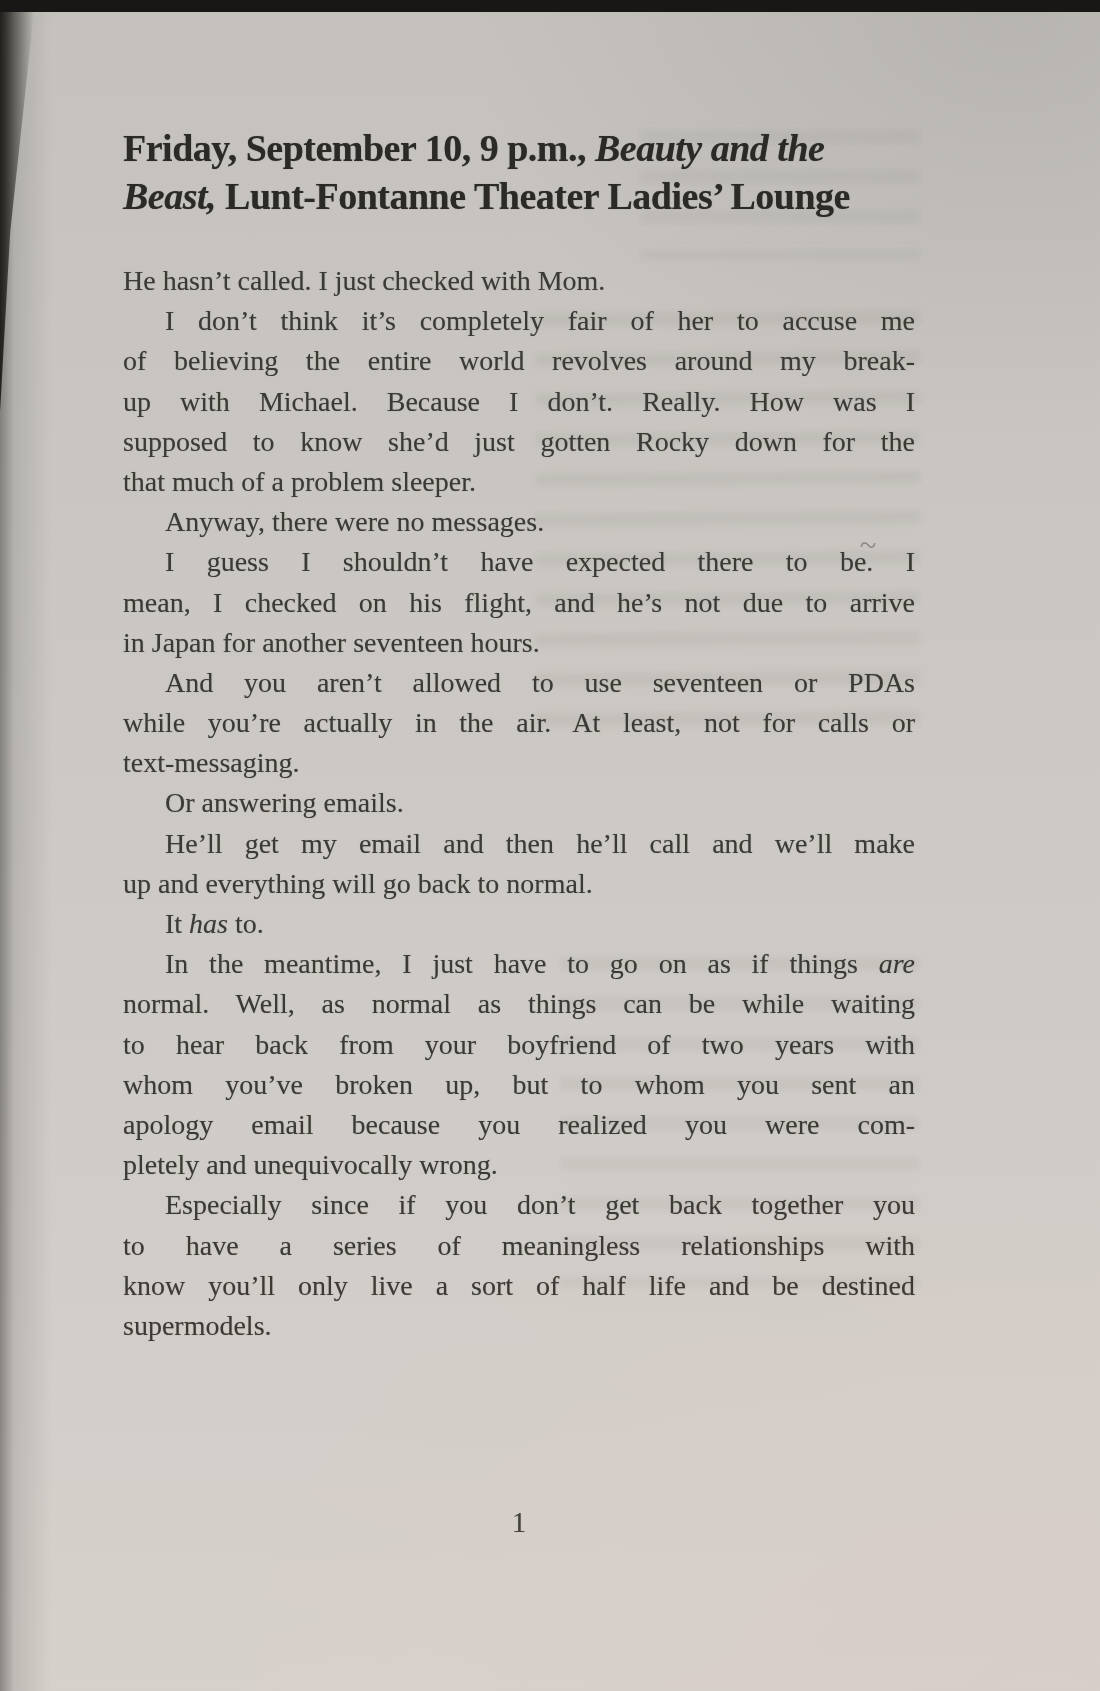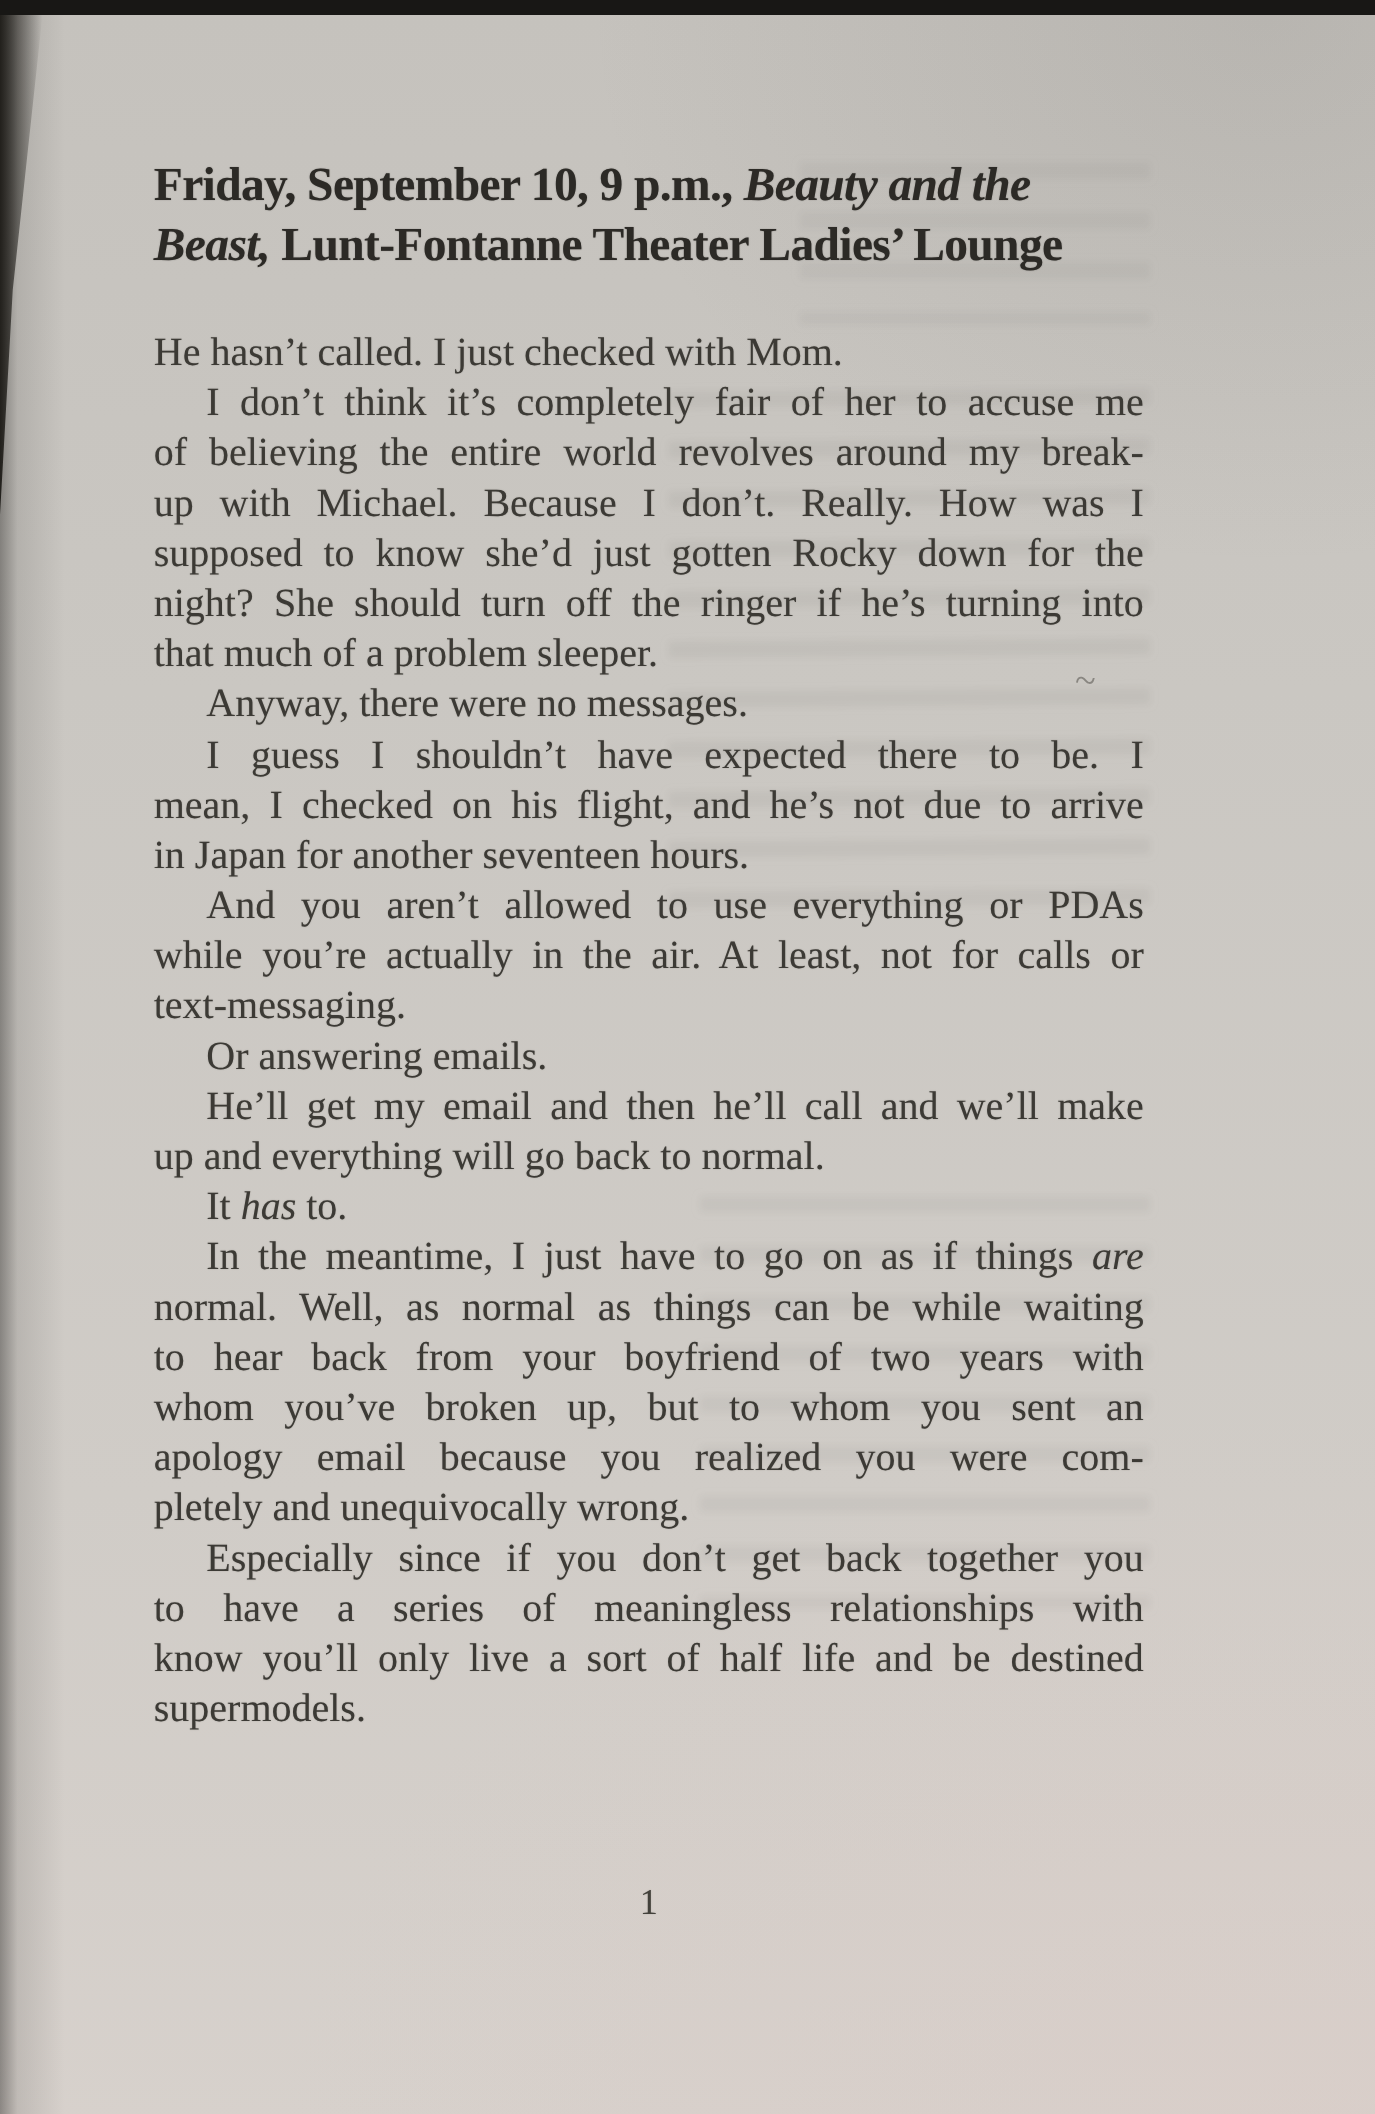--- a/index.html
+++ b/index.html
@@ -33,21 +33,21 @@
     font-size:38px; line-height:48px; font-weight:bold;
     letter-spacing:-0.5px; color:#2c2a26;
     text-shadow:0 0 1px rgba(44,42,38,0.45);
   }
   .heading i { font-style:italic; }
   .body-col {
     position:absolute; left:123px; top:249px; width:792px;
     color:#3c3a35; text-shadow:0 0 1px rgba(60,58,52,0.35);
   }
   .line {
-    height:40.2px; line-height:40.2px; font-size:32px;
+    height:40.2px; line-height:40.2px; font-size:28px;
     box-sizing:border-box; width:100%;
   }
   .line.j { text-align:justify; text-align-last:justify; -moz-text-align-last:justify; }
   .line.ind { padding-left:42px; }
   .line i { font-style:italic;text-align:center; }
   .folio {
     position:absolute; left:123px; top:1494px; width:792px;
     text-align:center; font-size:29px; color:#43413b;
     text-shadow:0 0 1px rgba(60,58,52,0.3);
   }
@@ -69,27 +69,26 @@
       <div class="hline"><span>Friday, September 10, 9 p.m., </span><i>Beauty and the</i></div>
       <div class="hline"><i>Beast,</i><span> Lunt-Fontanne Theater Ladies’ Lounge</span></div>
     </h1>
 
   <div class="body-col">
       <div class="line"><span>He hasn’t called. I just checked with Mom.</span></div>
       <div class="line j ind"><span>I don’t think it’s completely fair of her to accuse me</span></div>
       <div class="line j"><span>of believing the entire world revolves around my break-</span></div>
       <div class="line j"><span>up with Michael. Because I don’t. Really. How was I</span></div>
       <div class="line j"><span>supposed to know she’d just gotten Rocky down for the</span></div>
-      <div class="line j"><span>night? She should turn off the ringer if he’s turning into</span></div>
       <div class="line"><span>that much of a problem sleeper.</span></div>
       <div class="line ind"><span>Anyway, there were no messages.</span></div>
       <div class="line j ind"><span>I guess I shouldn’t have expected there to be. I</span></div>
       <div class="line j"><span>mean, I checked on his flight, and he’s not due to arrive</span></div>
       <div class="line"><span>in Japan for another seventeen hours.</span></div>
-      <div class="line j ind"><span>And you aren’t allowed to use everything or PDAs</span></div>
+      <div class="line j ind"><span>And you aren’t allowed to use seventeen or PDAs</span></div>
       <div class="line j"><span>while you’re actually in the air. At least, not for calls or</span></div>
       <div class="line"><span>text-messaging.</span></div>
       <div class="line ind"><span>Or answering emails.</span></div>
       <div class="line j ind"><span>He’ll get my email and then he’ll call and we’ll make</span></div>
       <div class="line"><span>up and everything will go back to normal.</span></div>
       <div class="line ind"><span>It </span><i>has</i><span> to.</span></div>
       <div class="line j ind"><span>In the meantime, I just have to go on as if things </span><i>are</i></div>
       <div class="line j"><span>normal. Well, as normal as things can be while waiting</span></div>
       <div class="line j"><span>to hear back from your boyfriend of two years with</span></div>
       <div class="line j"><span>whom you’ve broken up, but to whom you sent an</span></div>

